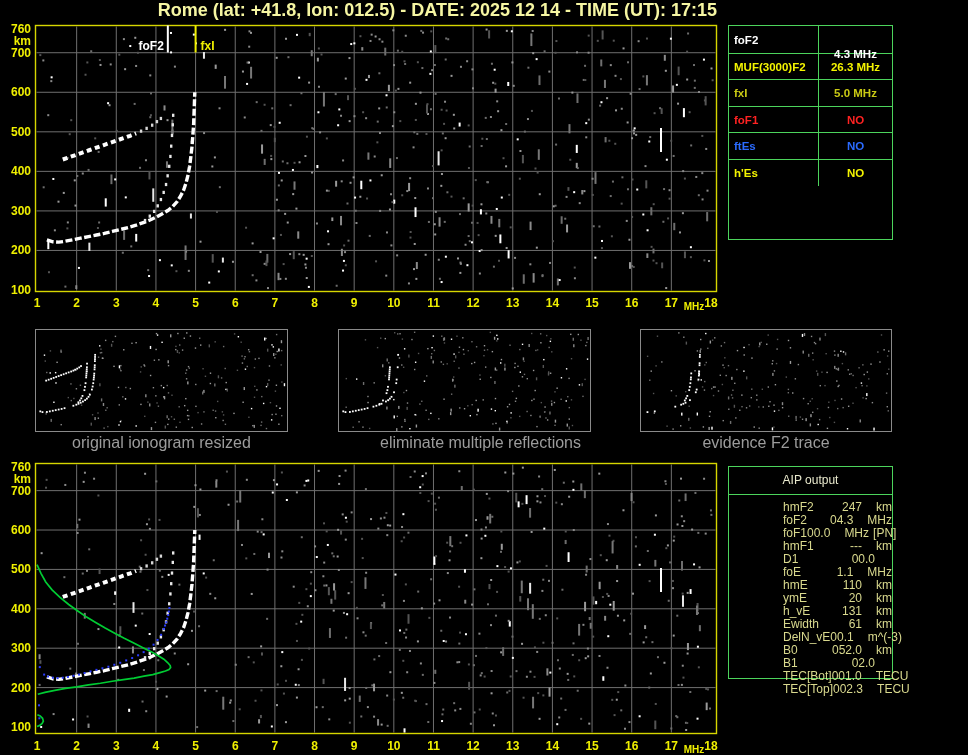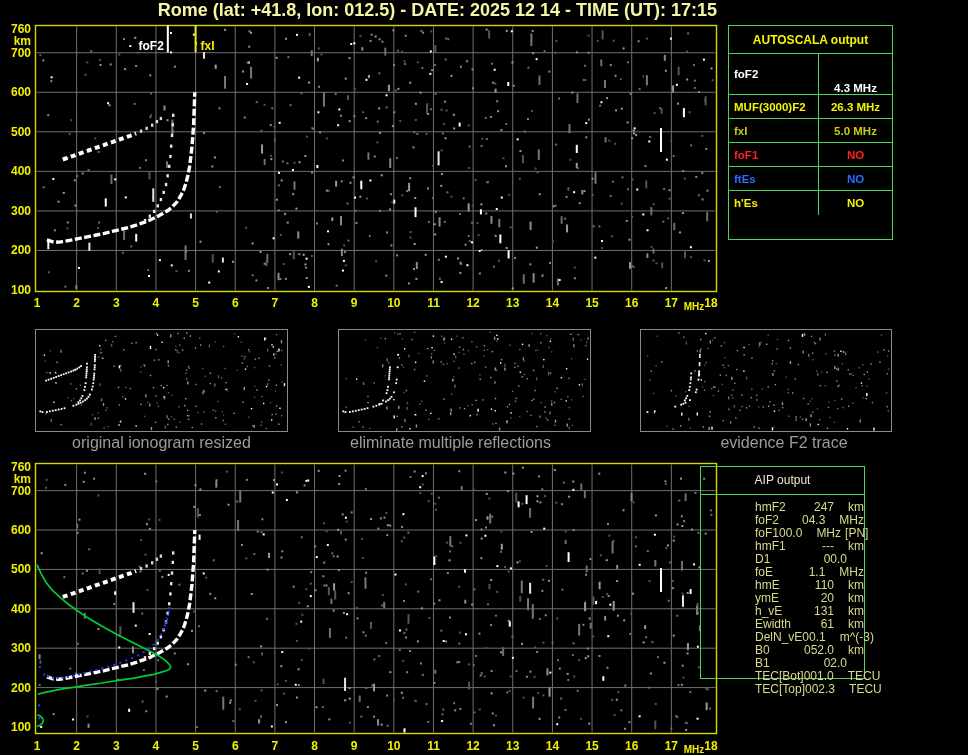--- a/index.html
+++ b/index.html
@@ -16,21 +16,21 @@
   .as-header{color:#f4f400;font-weight:bold;font-size:12px;text-align:center;
              line-height:28px;border-bottom:1px solid #4cd45c;}
   .as-row{display:flex;border-bottom:1px solid #4cd45c;font-weight:bold;font-size:11.5px;
           align-items:stretch;}
   .as-row:last-child{border-bottom:none;}
   .as-label{width:84px;border-right:1px solid #4cd45c;padding-left:5px;display:flex;
             align-items:center;white-space:nowrap;}
   .as-value{flex:1;display:flex;align-items:center;justify-content:center;white-space:nowrap;}
 
   
-  .aip-table{left:700px;top:466px;width:163px;height:211px;border:1px solid #4cd45c;
+  .aip-table{left:728px;top:466px;width:163px;height:211px;border:1px solid #4cd45c;
              background:transparent;}
   .aip-header{color:#e9e9cd;font-size:12px;text-align:center;line-height:27px;height:27px;
               border-bottom:1px solid #4cd45c;}
   .aip-rows{padding:6px 0 0 6px;}
   .aip-row{display:flex;height:13px;line-height:13px;font-size:12px;color:#d9d98e;
            white-space:nowrap;}
   .aip-label{width:58px;padding-left:48px;}
   .aip-value{width:34px;text-align:right;}
   .aip-unit{margin-left:14px;}
   .aip-note{margin-left:4px;}
@@ -2212,25 +2212,24 @@
         <text x="31" y="691.584" text-anchor="end">200</text>
         <text x="31" y="730.9739999999999" text-anchor="end">100</text>
         <text x="31" y="483" text-anchor="end">km</text>
       </g>
     </g>
 </svg>
 
 <div class="abs title" style="left:35px;top:0;width:682px;height:16px;">Rome (lat: +41.8, lon: 012.5) - DATE: 2025 12 14 - TIME (UT): 17:15</div>
 
 <div class="abs cap" style="left:35px;top:434px;width:253px;">original ionogram resized</div>
-<div class="abs cap" style="left:324px;top:434px;width:253px;">eliminate multiple reflections</div>
-<div class="abs cap" style="left:658px;top:434px;width:252px;">evidence F2 trace</div>
+<div class="abs cap" style="left:354px;top:434px;width:253px;">eliminate multiple reflections</div>
+<div class="abs cap" style="left:640px;top:434px;width:252px;">evidence F2 trace</div>
 
 <div class="abs as-table">
-  <div class="as-header">AUTOSCALA output</div>
 
 <div class="as-row">
       <div class="as-label" style="color: rgb(255, 255, 255);">foF2</div>
       <div class="as-value" style="color: rgb(255, 255, 255); margin-top: 28px;">4.3 MHz</div>
     </div>
     <div class="as-row">
       <div class="as-label" style="color: rgb(244, 244, 0);">MUF(3000)F2</div>
       <div class="as-value" style="color: rgb(244, 244, 0);">26.3 MHz</div>
     </div>
     <div class="as-row">

